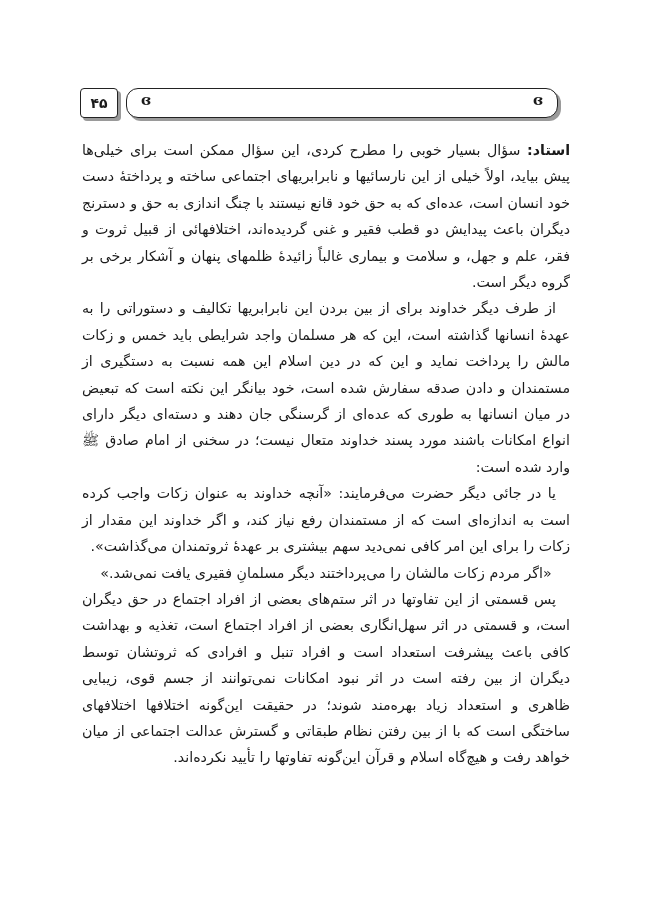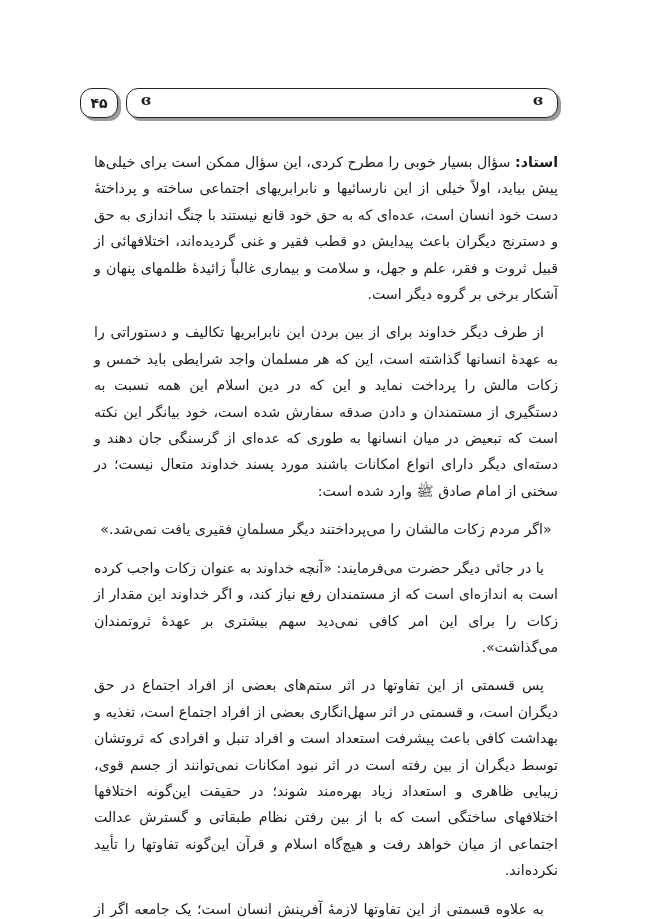--- a/index.html
+++ b/index.html
@@ -23,21 +23,21 @@
       height: 32px;
       direction: ltr;
     }
     .page-num-box {
       position: absolute;
       left: 0;
       top: 0;
       width: 36px;
       height: 28px;
       border: 1.3px solid #222;
-      border-radius: 12px;
+      border-radius: 4px;
       background: #fff;
       box-shadow: 3px 3px 0 #9a9a9a;
       display: flex;
       align-items: center;
       justify-content: center;
       font-size: 14px;
       font-weight: bold;
     }
     .title-box {
       position: absolute;
@@ -82,21 +82,21 @@
       left: 82px;
       width: 488px;
       direction: rtl;
       text-align: justify;
       text-align-last: right;
       font-size: 14.2px;
       line-height: 26.4px;
       font-family: "DejaVu Sans", sans-serif;
     }
     .para {
-      margin: 12px;
+      margin: 0;
       text-indent: 0;
     }
     .para.indent {
       text-indent: 14px;
     }
     .para.center-quote {
       text-align: center;
       text-align-last: center;
     }
     .speaker {
@@ -112,17 +112,16 @@
   </div>
   <div class="title-box">
     <span class="ornament-left">ɞ</span>
     <span class="ornament-right">ɞ</span>
   </div>
 </div>
 
 <div class="content">
   <p class="para"><span class="speaker">استاد:</span><span> سؤال بسیار خوبی را مطرح کردی، این سؤال ممکن است برای خیلی‌ها پیش بیاید، اولاً خیلی از این نارسائیها و نابرابریهای اجتماعی ساخته و پرداختهٔ دست خود انسان است، عده‌ای که به حق خود قانع نیستند با چنگ اندازی به حق و دسترنج دیگران باعث پیدایش دو قطب فقیر و غنی گردیده‌اند، اختلافهائی از قبیل ثروت و فقر، علم و جهل، و سلامت و بیماری غالباً زائیدهٔ ظلمهای پنهان و آشکار برخی بر گروه دیگر است.</span></p>
   <p class="para indent">از طرف دیگر خداوند برای از بین بردن این نابرابریها تکالیف و دستوراتی را به عهدهٔ انسانها گذاشته است، این که هر مسلمان واجد شرایطی باید خمس و زکات مالش را پرداخت نماید و این که در دین اسلام این همه نسبت به دستگیری از مستمندان و دادن صدقه سفارش شده است، خود بیانگر این نکته است که تبعیض در میان انسانها به طوری که عده‌ای از گرسنگی جان دهند و دسته‌ای دیگر دارای انواع امکانات باشند مورد پسند خداوند متعال نیست؛ در سخنی از امام صادق ﷺ وارد شده است:</p>
+  <p class="para indent">یا در جائی دیگر حضرت می‌فرمایند: «آنچه خداوند به عنوان زکات واجب کرده است به اندازه‌ای است که از مستمندان رفع نیاز کند، و اگر خداوند این مقدار از زکات را برای این امر کافی نمی‌دید سهم بیشتری بر عهدهٔ ثروتمندان می‌گذاشت».</p>
   <p class="para center-quote">«اگر مردم زکات مالشان را می‌پرداختند دیگر مسلمانِ فقیری یافت نمی‌شد.»</p>
-  <p class="para indent">یا در جائی دیگر حضرت می‌فرمایند: «آنچه خداوند به عنوان زکات واجب کرده است به اندازه‌ای است که از مستمندان رفع نیاز کند، و اگر خداوند این مقدار از زکات را برای این امر کافی نمی‌دید سهم بیشتری بر عهدهٔ ثروتمندان می‌گذاشت».</p>
   <p class="para indent">پس قسمتی از این تفاوتها در اثر ستم‌های بعضی از افراد اجتماع در حق دیگران است، و قسمتی در اثر سهل‌انگاری بعضی از افراد اجتماع است، تغذیه و بهداشت کافی باعث پیشرفت استعداد است و افراد تنبل و افرادی که ثروتشان توسط دیگران از بین رفته است در اثر نبود امکانات نمی‌توانند از جسم قوی، زیبایی ظاهری و استعداد زیاد بهره‌مند شوند؛ در حقیقت این‌گونه اختلافها اختلافهای ساختگی است که با از بین رفتن نظام طبقاتی و گسترش عدالت اجتماعی از میان خواهد رفت و هیچ‌گاه اسلام و قرآن این‌گونه تفاوتها را تأیید نکرده‌اند.</p>
-  <p class="para indent">به علاوه قسمتی از این تفاوتها لازمهٔ آفرینش انسان است؛ یک جامعه اگر از عدالت اجتماعی کامل هم برخوردار باشد، تمام افرادش مثل جنس‌های تولید شدهٔ</p>
 </div>
 
 </body></html>

